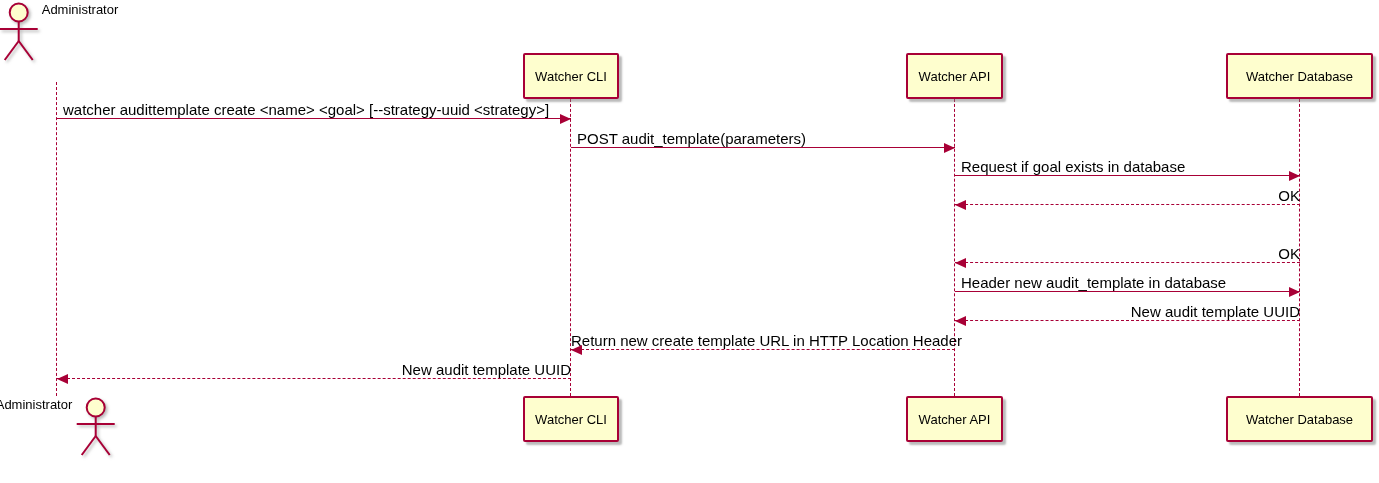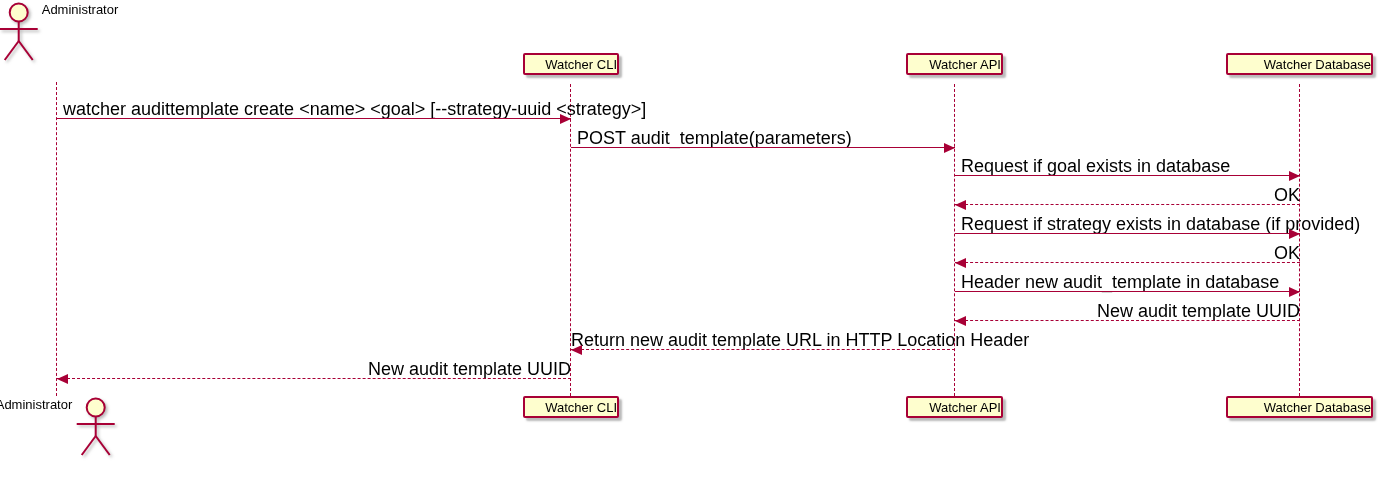--- a/index.html
+++ b/index.html
@@ -8,31 +8,31 @@
     --bg:#FFFFFF;
     --text:#000000;
   }
   html,body{margin:0;padding:0;background:var(--bg);}
   .canvas{
     position:relative;width:1379px;height:483px;background:var(--bg);
     font-family:"Liberation Sans",sans-serif;color:var(--text);overflow:hidden;
   }
   .lifeline{position:absolute;width:0;border-left:1px dashed var(--line);}
   .pbox{
-    position:absolute;box-sizing:border-box;height:22px;
+    position:absolute;box-sizing:border-box;height:46px;
     background:var(--fill);border:2px solid var(--line);border-radius:2px;
     box-shadow:3px 3px 2px rgba(120,120,120,.5);
-    display:flex;align-items:center;justify-content:flex-end;
+    display:flex;align-items:center;justify-content:center;
     font-size:13px;white-space:nowrap;
   }
   .actor-group{position:absolute;display:flex;flex-direction:row;align-items:flex-start;transform:translateX(-50%);}
   .actor-label{font-size:13px;white-space:nowrap;line-height:15px;}
   .actor-svg{display:block;filter:drop-shadow(2.5px 2.5px 1.5px rgba(120,120,120,.5));}
   .msg{position:absolute;}
-  .msg-label{font-size:18px;white-space:nowrap;height:17px;line-height:17px;}
+  .msg-label{font-size:15px;white-space:nowrap;height:17px;line-height:17px;}
   .lab-fwd{padding-left:6px;}
   .lab-reply{padding-left:16px;text-align:right;}
   .lab-right{text-align:right;padding-right:7px;}
   .msg-line{position:relative;height:0;}
   .solid .msg-line{border-top:1px solid var(--line);}
   .dashed .msg-line{border-top:1px dashed var(--line);}
   .head{position:absolute;width:0;height:0;top:-5px;}
   .head-right{right:0;border-top:5px solid transparent;border-bottom:5px solid transparent;border-left:11px solid var(--line);}
   .head-left{left:0;border-top:5px solid transparent;border-bottom:5px solid transparent;border-right:11px solid var(--line);}
 </style>
@@ -88,26 +88,20 @@
       </div>
   </div>
 
   <div class="msg dashed" style="left:955px;top:187px;width:345px">
     <div class="msg-label lab-reply">OK</div>
     <div class="msg-line">
         <span class="head head-left"></span>
       </div>
   </div>
 
-  <div class="msg solid" style="left:955px;top:216px;width:345px">
-    <div class="msg-label lab-fwd">Request if strategy exists in database (if provided)</div>
-    <div class="msg-line">
-        <span class="head head-right"></span>
-      </div>
-  </div>
 
   <div class="msg dashed" style="left:955px;top:245px;width:345px">
     <div class="msg-label lab-reply">OK</div>
     <div class="msg-line">
         <span class="head head-left"></span>
       </div>
   </div>
 
   <div class="msg solid" style="left:955px;top:274px;width:345px">
     <div class="msg-label lab-fwd">Header new audit_template in database</div>
@@ -117,21 +111,21 @@
   </div>
 
   <div class="msg dashed" style="left:955px;top:303px;width:345px">
     <div class="msg-label lab-reply">New audit template UUID</div>
     <div class="msg-line">
         <span class="head head-left"></span>
       </div>
   </div>
 
   <div class="msg dashed" style="left:571px;top:332px;width:384px">
-    <div class="msg-label lab-right">Return new audit template URL in HTTP Location Header</div>
+    <div class="msg-label lab-right">Return new create template URL in HTTP Location Header</div>
     <div class="msg-line">
         <span class="head head-left"></span>
       </div>
   </div>
 
   <div class="msg dashed" style="left:57px;top:361px;width:514px">
     <div class="msg-label lab-reply">New audit template UUID</div>
     <div class="msg-line">
         <span class="head head-left"></span>
       </div>

